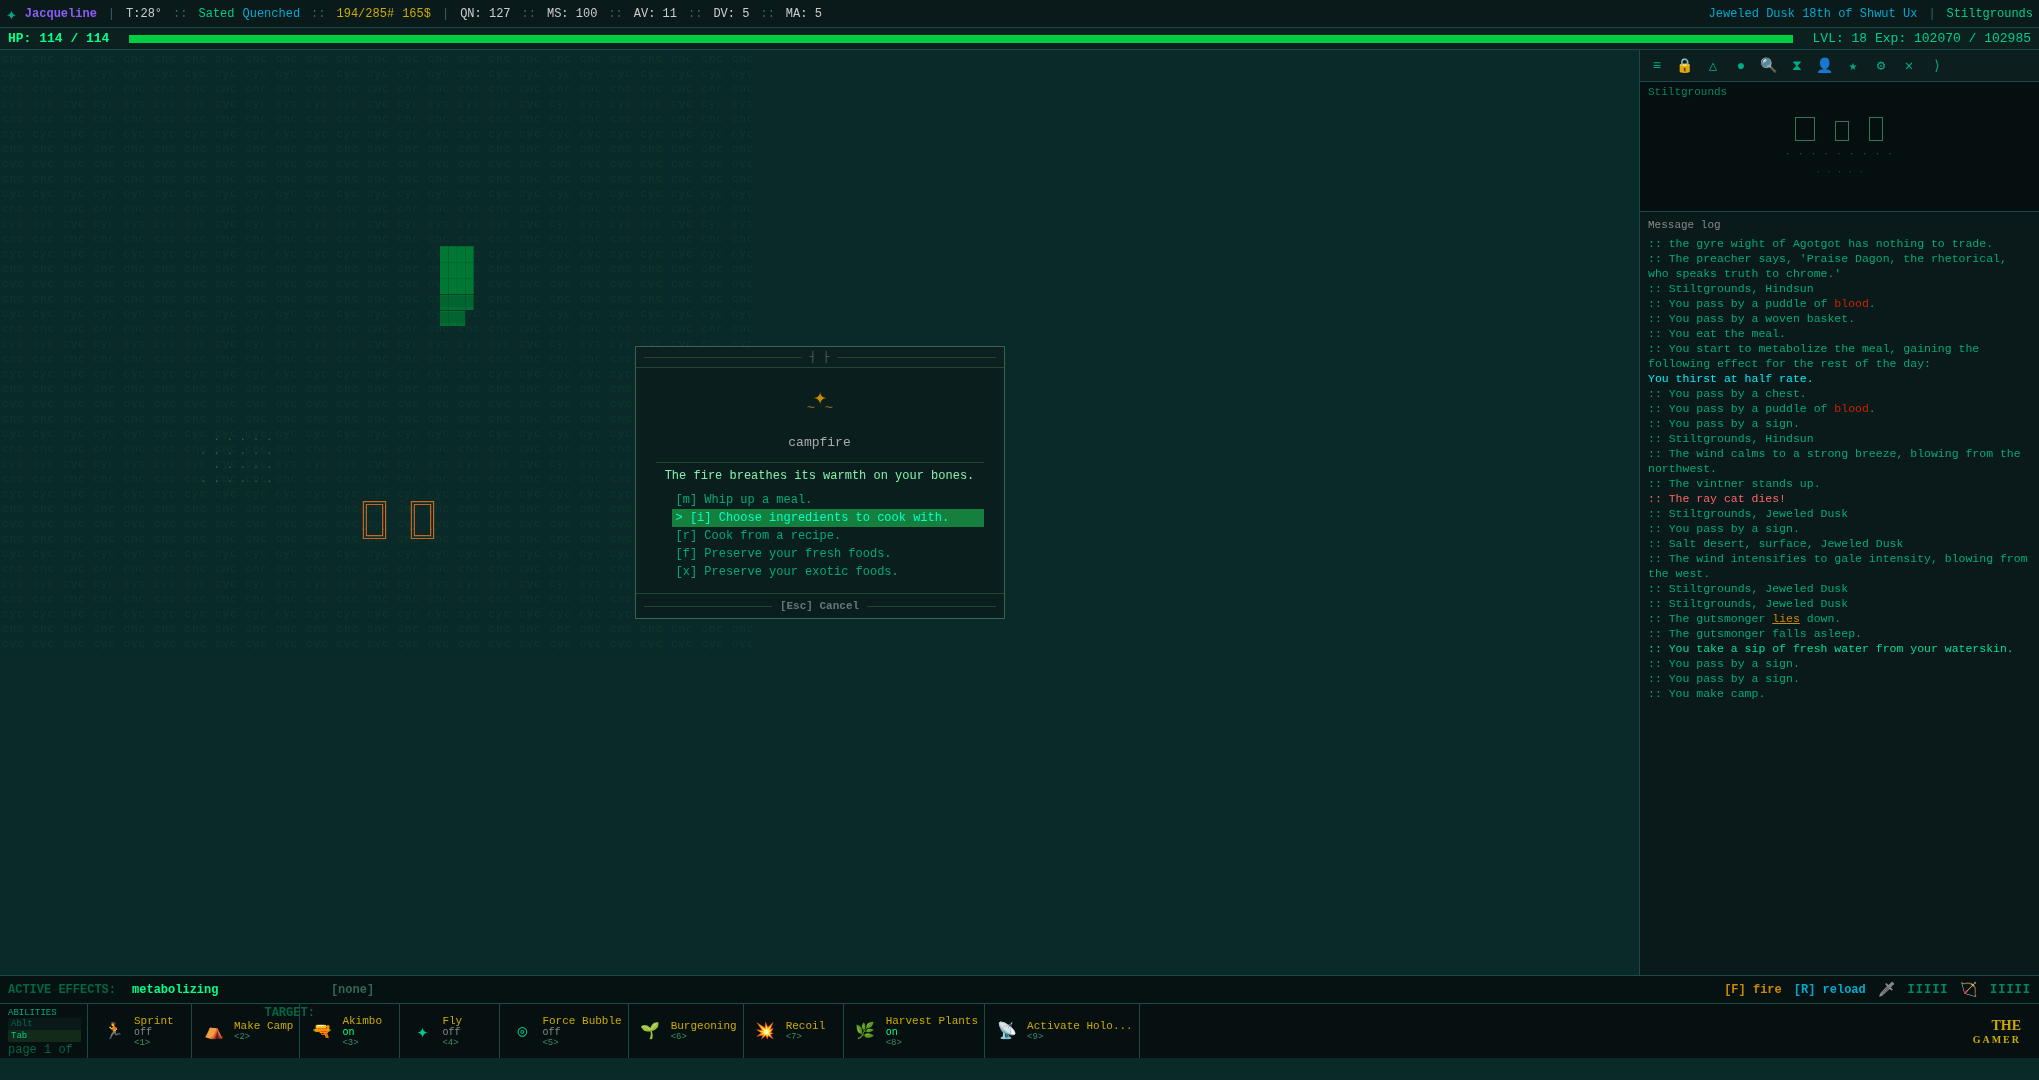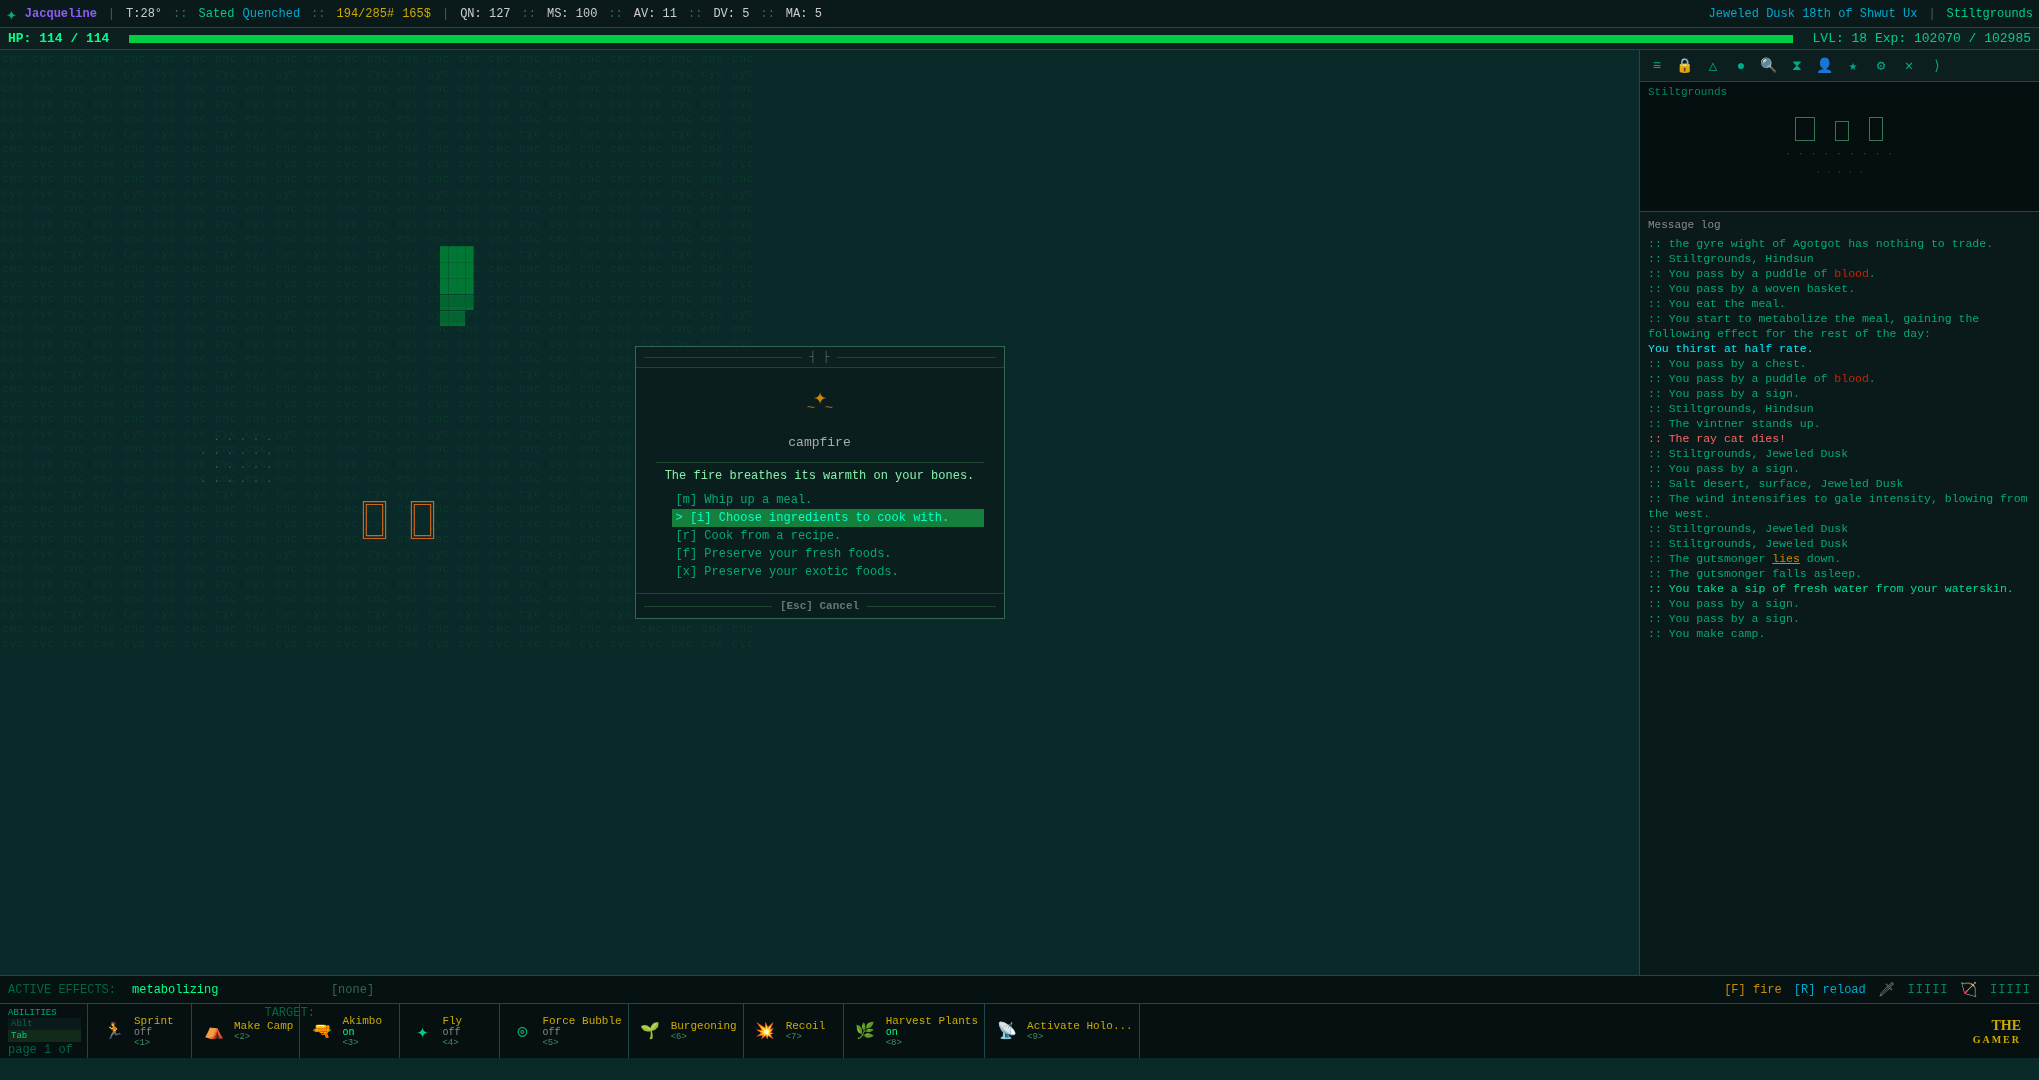--- a/index.html
+++ b/index.html
@@ -226,20 +226,21 @@
     
     #status-bar {
       height: 28px;
       background: #061212;
       border-top: 1px solid #1a4a4a;
       display: flex;
       align-items: center;
       padding: 0 8px;
       font-size: 12px;
       gap: 16px;
+      font-weight: bold;
     }
     .status-label { color: #006644; }
     .status-value { color: #00ff88; }
     .status-right { margin-left: auto; display: flex; gap: 12px; align-items: center; }
     .fire-label { color: #cc8800; }
     .reload-label { color: #00aacc; }
     .ammo-bar { color: #008866; letter-spacing: 1px; }
 
     
     #abilities-bar {
@@ -503,30 +504,32 @@
           <span style="color:#337755;border:1px solid #337755;width:14px;height:24px;display:inline-block;"></span>
         </div>
         <div style="font-size:9px;color:#226644;letter-spacing:1px;">· · · · · · · · ·</div>
         <div style="font-size:9px;color:#115533;">·   ·   ·   ·   ·</div>
       </div>
     </div>
 
     <div id="message-log">
       <div class="msg-label">Message log</div>
       <div class="msg-line">:: the gyre wight of Agotgot has nothing to trade.</div>
+      <div class="msg-line">:: The preacher says, 'Praise Dagon, the rhetorical, who speaks truth to chrome.'</div>
       <div class="msg-line">:: Stiltgrounds, Hindsun</div>
       <div class="msg-line">:: You pass by a puddle of <span class="msg-blood">blood</span>.</div>
       <div class="msg-line">:: You pass by a woven basket.</div>
       <div class="msg-line">:: You eat the meal.</div>
       <div class="msg-line">:: You start to metabolize the meal, gaining the following effect for the rest of the day:</div>
       <div class="msg-line" style="color:#00eeff;">You thirst at half rate.</div>
       <div class="msg-line">:: You pass by a chest.</div>
       <div class="msg-line">:: You pass by a puddle of <span class="msg-blood">blood</span>.</div>
       <div class="msg-line">:: You pass by a sign.</div>
       <div class="msg-line">:: Stiltgrounds, Hindsun</div>
+      <div class="msg-line">:: The wind calms to a strong breeze, blowing from the northwest.</div>
       <div class="msg-line">:: The vintner stands up.</div>
       <div class="msg-line important">:: The ray cat dies!</div>
       <div class="msg-line">:: Stiltgrounds, Jeweled Dusk</div>
       <div class="msg-line">:: You pass by a sign.</div>
       <div class="msg-line">:: Salt desert, surface, Jeweled Dusk</div>
       <div class="msg-line">:: The wind intensifies to gale intensity, blowing from the west.</div>
       <div class="msg-line">:: Stiltgrounds, Jeweled Dusk</div>
       <div class="msg-line">:: Stiltgrounds, Jeweled Dusk</div>
       <div class="msg-line">:: The gutsmonger <span style="text-decoration:underline;color:#cc8800;">lies</span> down.</div>
       <div class="msg-line">:: The gutsmonger falls asleep.</div>

